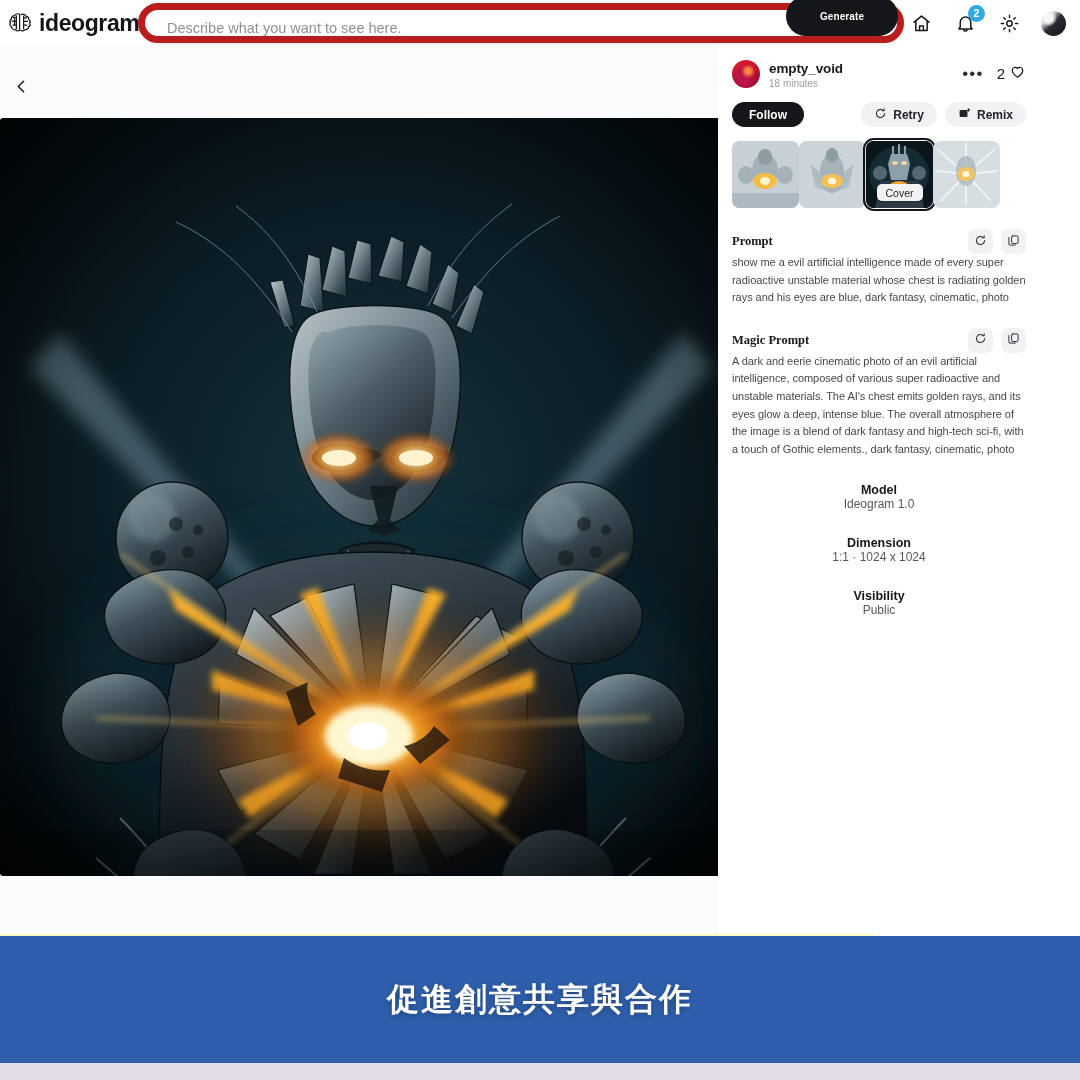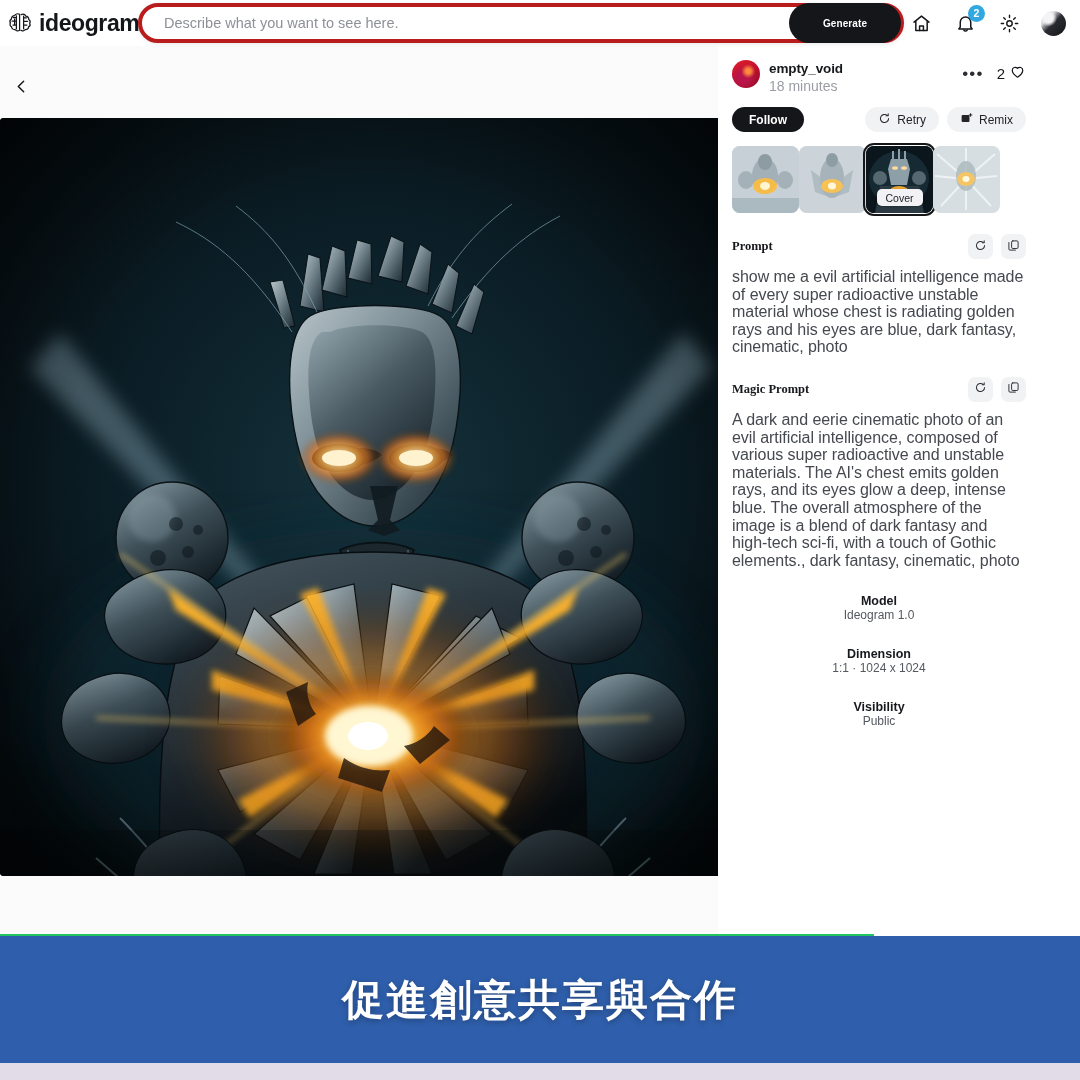--- a/index.html
+++ b/index.html
@@ -2,37 +2,37 @@
 <html><head>
 <meta charset="utf-8">
 <style>
   * { box-sizing: border-box; margin: 0; padding: 0; }
   html, body {
     width: 1080px; height: 1080px;
     font-family: "Liberation Sans", sans-serif;
     background: #ffffff;
     overflow: hidden;
   }
-  #app { position: relative; width: 874px; height: 1080px; background: #22c55e; }
+  #app { position: relative; width: 874px; height: 1080px; background: #fef9c3; }
 
   
   .topbar {
     position: absolute; top: 0; left: 0; width: 1080px; height: 46px;
     background: #ffffff; display: flex; align-items: center; z-index: 20;
   }
   .brand { display: flex; align-items: center; gap: 7px; padding-left: 8px; width: 130px; }
   .brand-mark { width: 24px; height: 24px; flex: none; }
   .brand-text {
     font-size: 23px; font-weight: 700; color: #14161a; letter-spacing: -0.4px;
   }
   .searchwrap {
     position: absolute; left: 138px; top: 3px; width: 766px; height: 40px;
-    background: #ffffff; border: 4px solid #b91c1c; border-radius: 22px;
+    background: #ffffff; border: 7px solid #b91c1c; border-radius: 22px;
     box-shadow: 0 1px 4px rgba(20,22,26,.10);
-    display: flex; align-items: center;
+    display: flex; align-items: flex-end;
   }
   .search-input {
     flex: 1; border: none; outline: none; background: transparent;
     font-family: "Liberation Sans", sans-serif;
     font-size: 14.5px; color: #3a3d44; padding: 0 18px 0 22px;
   }
   .search-input::placeholder { color: #8d9096; }
   .gen-btn {
     height: 40px; min-width: 112px; padding: 0 22px; border: none; cursor: pointer;
     background: #14161a; color: #fff; border-radius: 22px;
@@ -87,42 +87,42 @@
   .owner-row { display: flex; align-items: flex-start; }
   .owner-avatar {
     width: 28px; height: 28px; border-radius: 50%; flex: none; margin-right: 9px;
     background:
       radial-gradient(circle at 58% 40%, #ff8a3d 0 10%, rgba(255,138,61,0) 30%),
       radial-gradient(circle at 42% 62%, #b8154a 0 24%, rgba(184,21,74,0) 55%),
       linear-gradient(150deg,#e3202c 0%,#c2102f 48%,#8d0b27 100%);
   }
   .owner-meta { flex: 1; padding-top: 1px; }
   .owner-name { font-size: 13.5px; font-weight: 700; color: #16181c; letter-spacing: -0.1px; }
-  .owner-time { font-size: 14px; color: #9a9da3; margin-top: 2px; }
+  .owner-time { font-size: 10px; color: #9a9da3; margin-top: 2px; }
   .owner-right { display: flex; align-items: center; gap: 13px; padding-top: 3px; }
   .dots { font-size: 17px; color: #2b2d32; letter-spacing: 1.2px; cursor: pointer; line-height: 10px; }
   .likes { display: flex; align-items: center; gap: 4px; cursor: pointer; }
   .likes-count { font-size: 15px; color: #16181c; font-weight: 500; }
 
   .action-row {
     display: flex; align-items: center; margin-top: 13px;
   }
   .follow-btn {
     background: #14161a; color: #fff; border: none; cursor: pointer;
     font-family: "Liberation Sans", sans-serif;
     font-size: 12px; font-weight: 700; border-radius: 15px;
     height: 25px; padding: 1px 17px;
   }
   .spacer { flex: 1; }
   .pill {
     display: inline-flex; align-items: center; gap: 6px; cursor: pointer;
     background: #f1f2f4; border: none; border-radius: 15px;
     height: 25px; padding: 0 13px; margin-left: 8px;
     font-family: "Liberation Sans", sans-serif;
-    font-size: 12px; font-weight: 400; color: #22242a;
+    font-size: 12px; font-weight: 700; color: #22242a;
   }
 
   
   .thumbs { display: flex; margin-top: 14px; }
   .thumb {
     position: relative; width: 67px; height: 67px; border-radius: 8px;
     overflow: hidden; cursor: pointer; flex: none;
   }
   .thumb.selected { outline: 2px solid #14161a; outline-offset: 1px; }
   .thumb-canvas { position: absolute; inset: 0; }
@@ -136,41 +136,41 @@
   
   .sec { margin-top: 21px; }
   .sec-head { display: flex; align-items: center; }
   .sec-title { font-size: 12.5px; font-weight: 700; color: #16181c; flex: 1; font-family: Liberation Serif, serif; }
   .ico-btn {
     width: 25px; height: 25px; border-radius: 7px; background: #f1f2f4;
     display: flex; align-items: center; justify-content: center;
     cursor: pointer; border: none; margin-left: 8px; color: #2d3036;
   }
   .sec-body {
-    margin-top: 9px; font-size: 16px; line-height: 17.6px;
+    font-size: 11px; line-height: 17.6px;
     color: #45484f; letter-spacing: -0.05px;
   }
 
   
   .meta-row {
     display: flex; align-items: center; justify-content: space-between;
     margin-top: 25px;
     flex-direction: column;
   }
   .meta-k { font-size: 12.5px; font-weight: 700; color: #16181c; }
   .meta-v { font-size: 12px; color: #55585f; }
 
   
   .caption {
     position: absolute; left: 0; top: 936px; width: 1080px; height: 127px;
     background: #2f5fac; display: flex; align-items: center; justify-content: center;
   }
   .caption-text {
     font-family: "DejaVu Sans", sans-serif;
-    color: #ffffff; font-size: 42px; font-weight: 700; letter-spacing: 2px;
+    color: #ffffff; font-size: 32px; font-weight: 700; letter-spacing: 2px;
     text-shadow: 0 2px 6px rgba(0,0,0,.30);
   }
   .footstrip {
     position: absolute; left: 0; top: 1063px; width: 1080px; height: 17px;
     background: #e2dce8;
   }
 </style>
 </head>
 <body>
 

